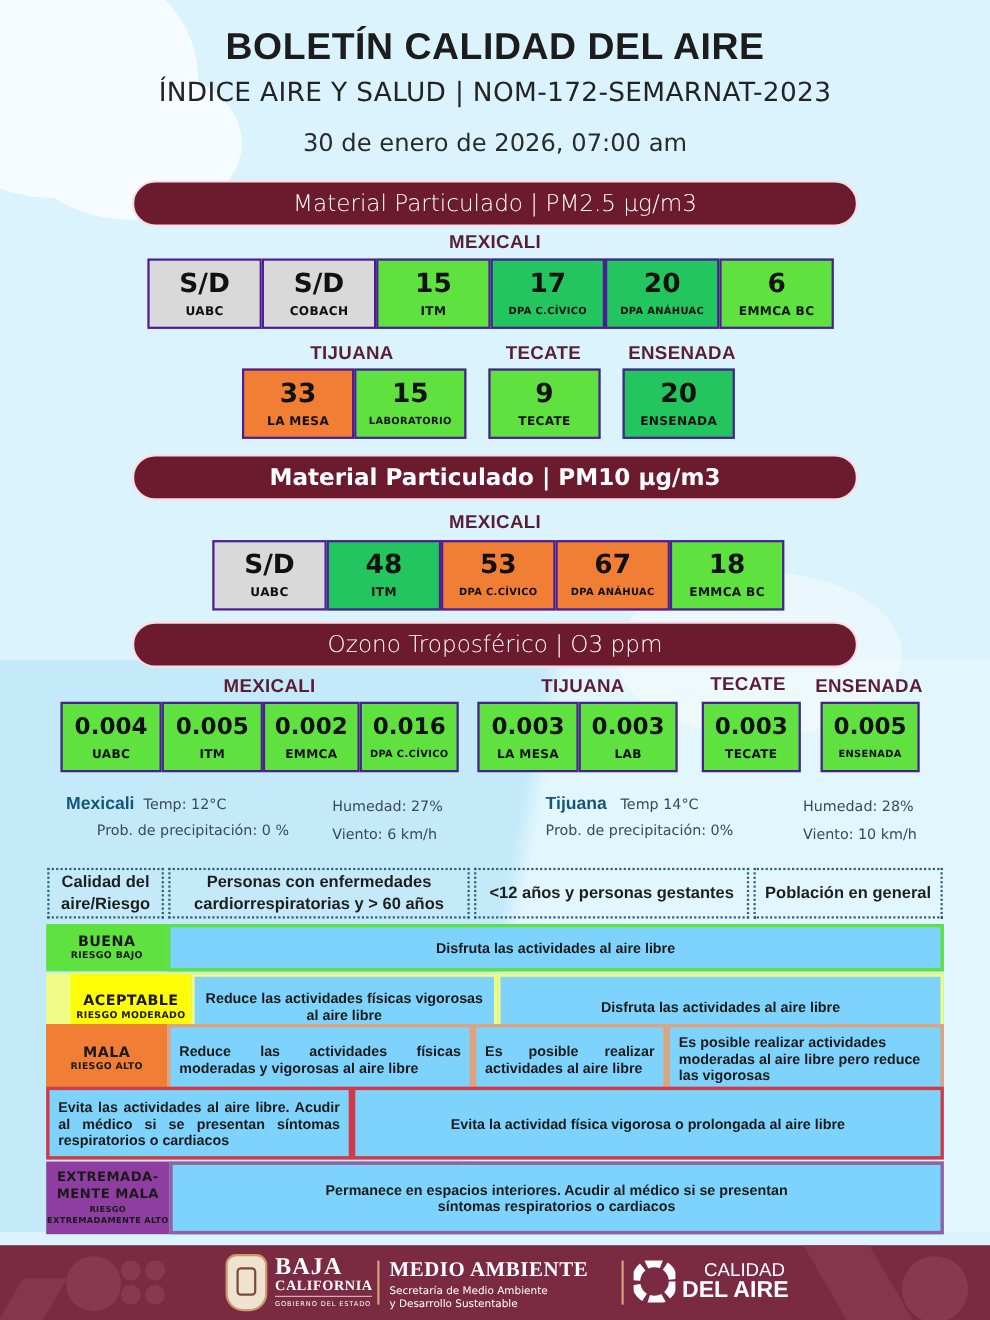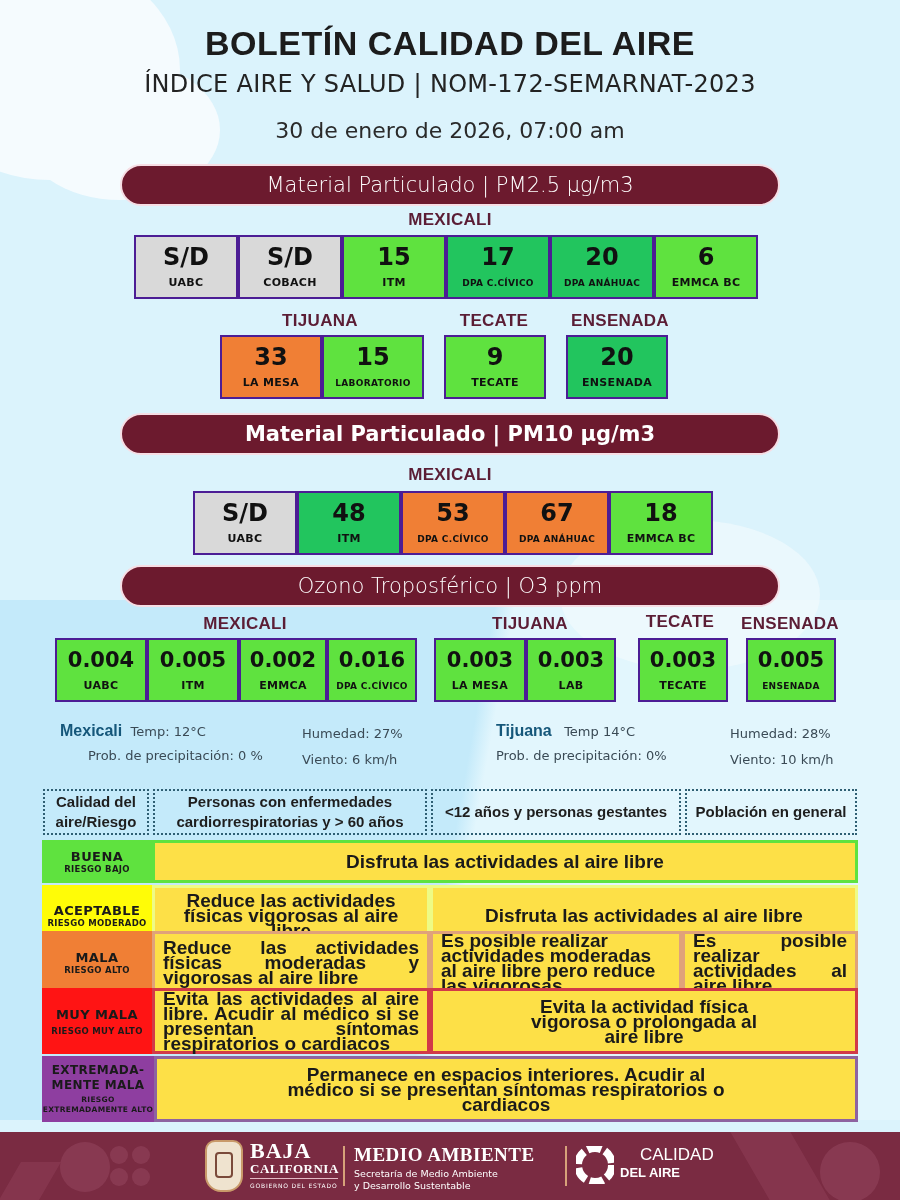--- a/index.html
+++ b/index.html
@@ -66,22 +66,22 @@
     font-family: "Liberation Sans", sans-serif; font-weight: 700; font-size: 15px; line-height: 20px; color: #1e1e1e;
   }
   .trow { position: absolute; left: 42px; width: 816px; display: flex; }
   .lvl {
     width: 110px; display: flex; flex-direction: column; justify-content: center; align-items: center;
     text-align: center; font-family: "DejaVu Sans", sans-serif; font-weight: 900; color: #1a1a1a;
   }
   .lvl .nm { font-size: 13px; line-height: 15px; letter-spacing: .4px; }
   .lvl .rk { font-size: 8.5px; line-height: 10px; letter-spacing: .3px; }
   .box {
-    background: #fde047; border: 3px solid; display: flex; align-items: center;
-    font-family: "Liberation Sans", sans-serif; font-weight: 700; font-size: 19px; line-height: 15px; color: #1a1a1a;
+    background: #7dd3fc; border: 3px solid; display: flex; align-items: center;
+    font-family: "Liberation Sans", sans-serif; font-weight: 700; font-size: 13px; line-height: 15px; color: #1a1a1a;
     padding: 2px 8px;
   }
   .box.center { justify-content: center; text-align: center; }
   .box.just { text-align: justify; }
 
   .footer {
     position: absolute; left: 0; top: 1132px; width: 900px; height: 68px;
     background: #7a2b42; overflow: hidden;
   }
   .footer .deco { position: absolute; border-radius: 50%; background: #8e4058; opacity: .7; }
@@ -257,44 +257,40 @@
   </div>
 
   <div class="trow" style="top:840px;height:43px;background:#5fe23f;">
     <div class="lvl">
       <span class="nm">BUENA</span>
       <span class="rk">RIESGO BAJO</span>
     </div>
     <div class="box center" style="flex:1;border-color:#5fe23f;">Disfruta las actividades al aire libre</div>
   </div>
 
-  <div class="trow" style="top:885px;height:60px;background:#eefb85;">
+  <div class="trow" style="top:885px;height:60px;background:#eefb85;padding-left:22px;">
     <div class="lvl" style="background:#fffc07;">
       <span class="nm">ACEPTABLE</span>
       <span class="rk">RIESGO MODERADO</span>
     </div>
     <div class="box center" style="width:278px;border-color:#eefb85;">Reduce las actividades físicas vigorosas al aire libre</div>
     <div class="box center" style="flex:1;border-color:#eefb85;">Disfruta las actividades al aire libre</div>
   </div>
 
   <div class="trow" style="top:931px;height:63px;background:#e08d55;">
     <div class="lvl" style="background:#f07f35;">
       <span class="nm">MALA</span>
       <span class="rk">RIESGO ALTO</span>
     </div>
     <div class="box just" style="width:278px;border-color:#e0a27a;">Reduce las actividades físicas moderadas y vigorosas al aire libre</div>
+    <div class="box just" style="flex:1;border-color:#e0a27a;">Es posible realizar actividades al aire libre</div>
     <div class="box" style="width:252px;border-color:#e0a27a;">Es posible realizar actividades moderadas al aire libre pero reduce las vigorosas</div>
-    <div class="box just" style="flex:1;border-color:#e0a27a;">Es posible realizar actividades al aire libre</div>
   </div>
 
   <div class="trow" style="top:988px;height:66px;background:#e03040;">
-    <div class="lvl" style="background:#ff1414;">
-      <span class="nm">MUY MALA</span>
-      <span class="rk" style="margin-top:4px">RIESGO MUY ALTO</span>
-    </div>
     <div class="box just" style="width:278px;border-color:#d23a48;">Evita las actividades al aire libre. Acudir al médico si se presentan síntomas respiratorios o cardiacos</div>
     <div class="box center" style="flex:1;border-color:#d23a48;padding:0 80px;">Evita la actividad física vigorosa o prolongada al aire libre</div>
   </div>
 
   <div class="trow" style="top:1056px;height:66px;background:#8e3ea0;">
     <div class="lvl" style="width:112px;">
       <span class="nm" style="font-size:12px">EXTREMADA- MENTE MALA</span>
       <span class="rk" style="font-size:7.5px;margin-top:2px">RIESGO EXTREMADAMENTE ALTO</span>
     </div>
     <div class="box center" style="flex:1;border-color:#8e63a0;padding:0 120px;">Permanece en espacios interiores. Acudir al médico si se presentan síntomas respiratorios o cardiacos</div>
@@ -324,15 +320,15 @@
     <div class="f-text" style="left:354px;top:36px;font-size:9.5px;">Secretaría de Medio Ambiente</div>
     <div class="f-text" style="left:354px;top:48px;font-size:9.5px;">y Desarrollo Sustentable</div>
 
     <div class="f-div" style="left:565px;"></div>
 
     <svg style="position:absolute;left:576px;top:14px;" width="38" height="38" viewBox="0 0 38 38">
       <circle cx="19" cy="19" r="17" fill="none" stroke="#fff" stroke-width="8" stroke-dasharray="14 4"></circle>
       <circle cx="19" cy="19" r="7" fill="#7a2b42"></circle>
     </svg>
     <div class="f-text" style="left:640px;top:14px;font-family:'Liberation Sans',sans-serif;font-size:17px;line-height:18px;">CALIDAD</div>
-    <div class="f-text" style="left:620px;top:32px;font-family:'Liberation Sans',sans-serif;font-weight:700;font-size:13px;line-height:18px;">DEL AIRE</div>
+    <div class="f-text" style="left:620px;top:32px;font-family:'Liberation Sans',sans-serif;font-weight:700;font-size:21px;line-height:18px;">DEL AIRE</div>
   </div>
 </div>
 
 </body></html>

